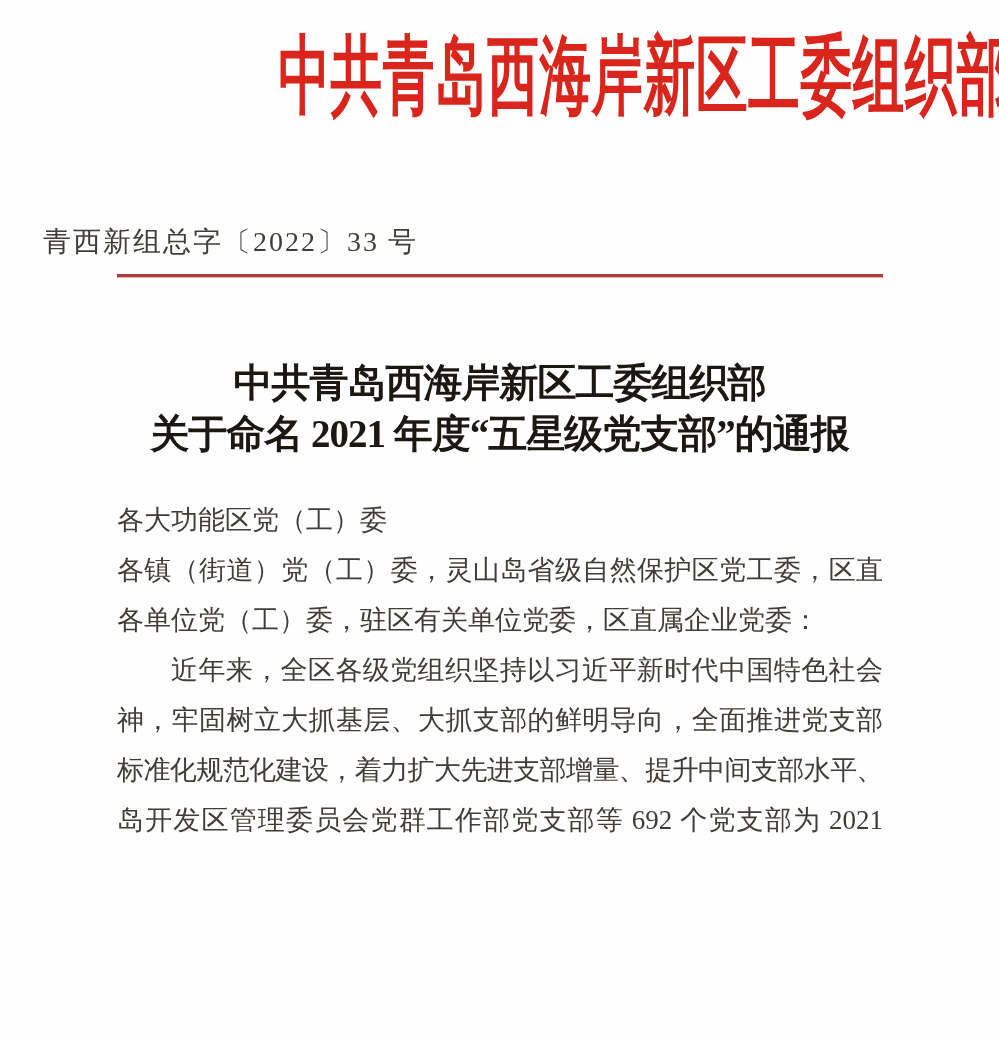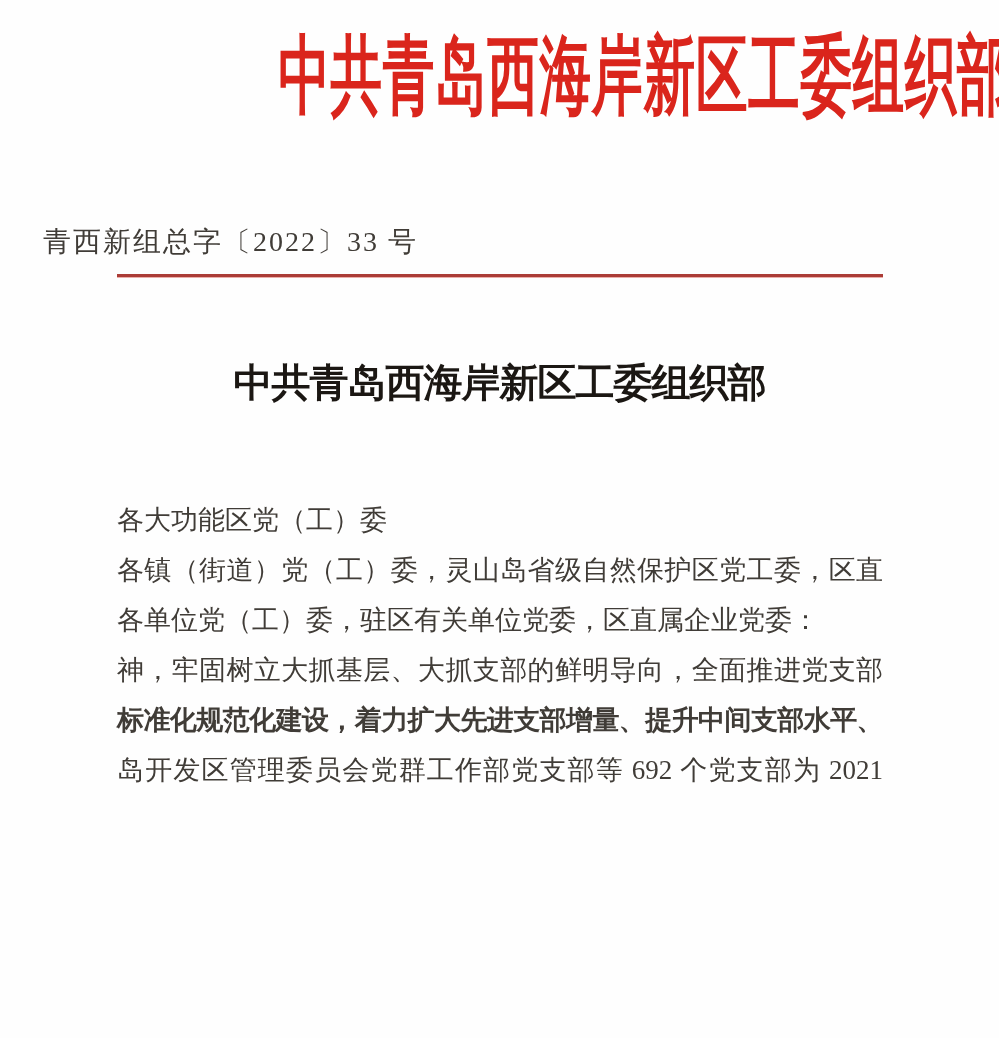--- a/index.html
+++ b/index.html
@@ -83,42 +83,44 @@
     line-height: 50px;
     white-space: nowrap;
   }
   .line.just {
     white-space: normal;
     text-align: justify;
     text-align-last: justify;
     text-justify: inter-character;
   }
   .line.indent { text-indent: 54px; }
-  .line.tight { letter-spacing: -0.6px; font-weight: bold; }
+  .line.tight { letter-spacing: -0.6px; }
 </style>
 </head>
 <body>
 
 <div class="page">
 
   <div class="letterhead">
     <span class="letterhead-text">中共青岛西海岸新区工委组织部文件</span>
   </div>
 
   <div class="doc-number">青西新组总字〔2022〕33 号</div>
 
   <div class="red-divider"></div>
 
   <div class="doc-title">
     <div>中共青岛西海岸新区工委组织部</div>
+    <div>关于命名 2021 年度“五星级党支部”的通报</div>
   </div>
 
   <div class="content">
     <div class="line">各大功能区党（工）委</div>
     <div class="line just">各镇（街道）党（工）委，灵山岛省级自然保护区党工委，区直</div>
     <div class="line">各单位党（工）委，驻区有关单位党委，区直属企业党委：</div>
 
+    <div class="line just indent">近年来，全区各级党组织坚持以习近平新时代中国特色社会</div>
     <div class="line just">神，牢固树立大抓基层、大抓支部的鲜明导向，全面推进党支部</div>
     <div class="line just tight">标准化规范化建设，着力扩大先进支部增量、提升中间支部水平、</div>
     <div class="line just">岛开发区管理委员会党群工作部党支部等 692 个党支部为 2021</div>
   </div>
 
 </div>
 
 </body></html>

